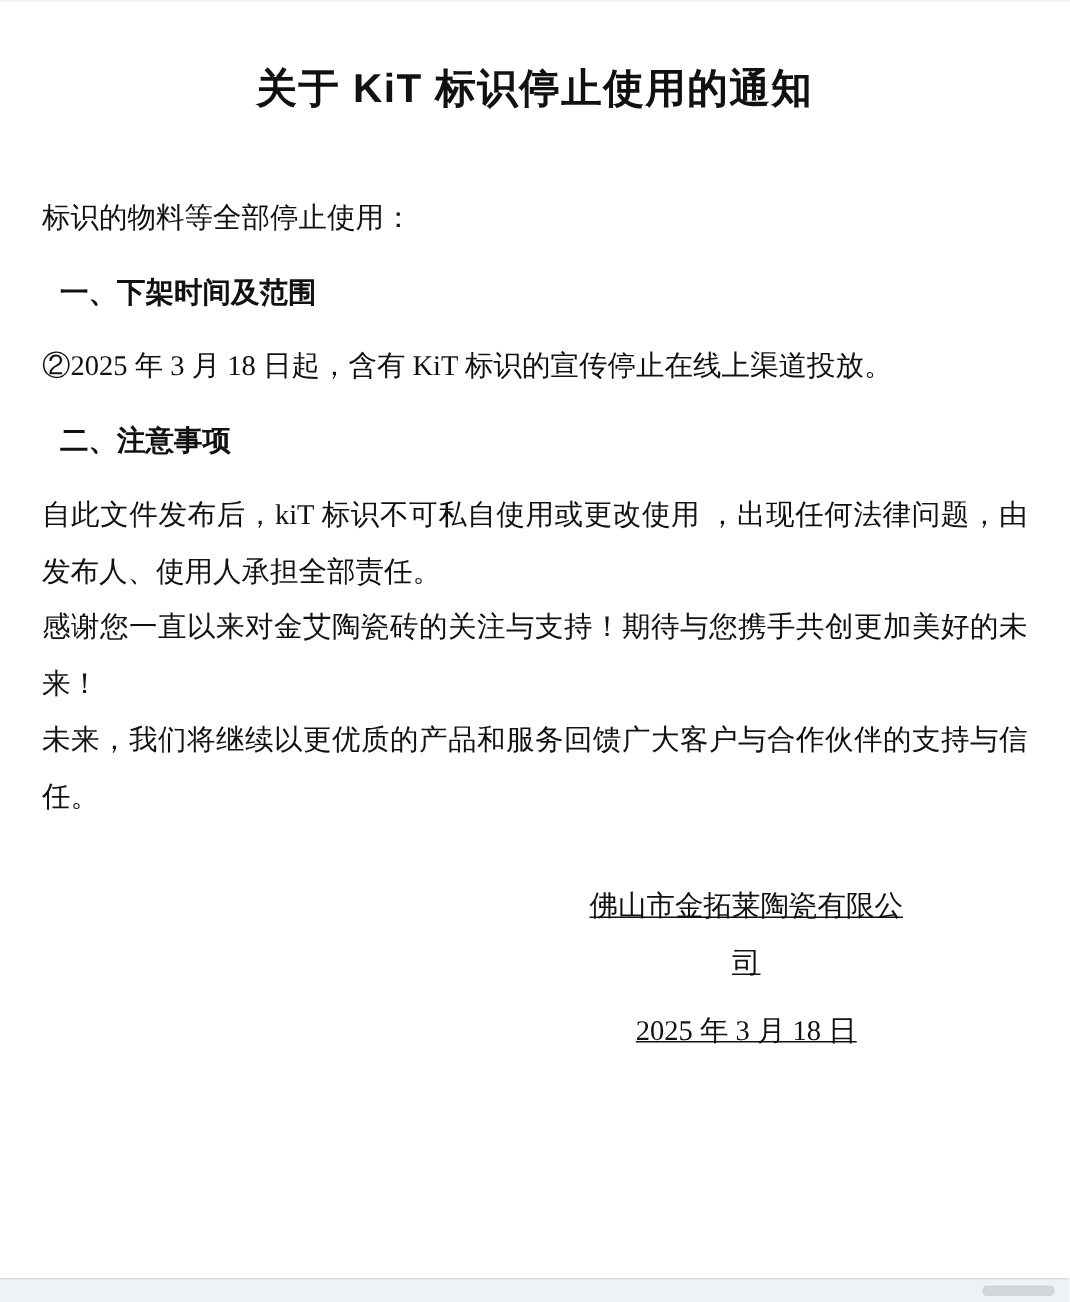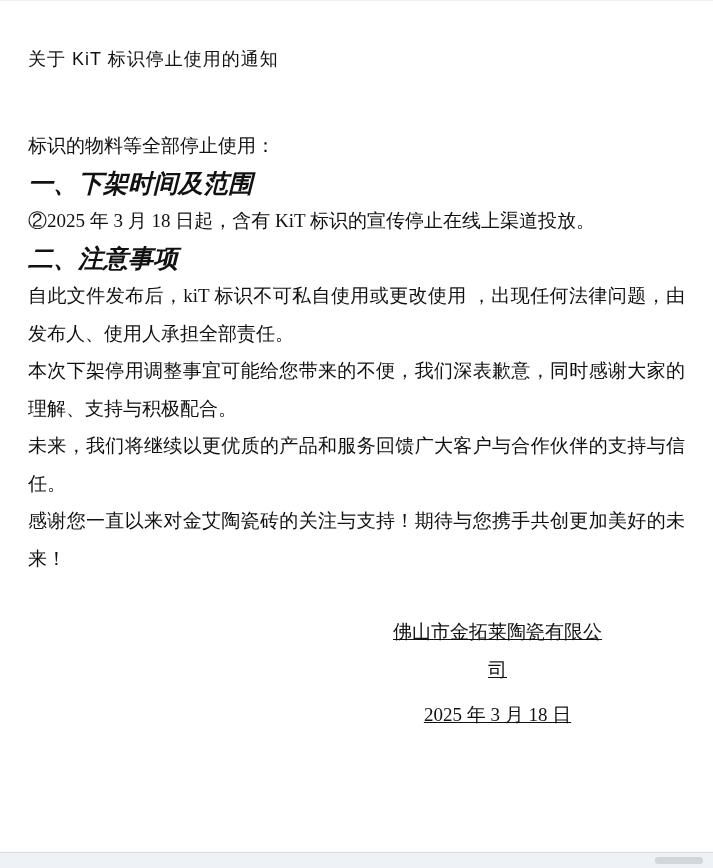--- a/index.html
+++ b/index.html
@@ -12,43 +12,42 @@
       color: #111111;
       font-family: "Liberation Serif", "DejaVu Serif", serif;
       border-top: 1px solid #f0f0f0;
       box-sizing: border-box;
     }
     .page {
       padding: 38px 28px 0 28px;
       box-sizing: border-box;
     }
     .doc-title {
-      text-align: left;
-      font-size: 18px;
-      font-weight: normal;
+      text-align: center;
+      font-size: 27px;
+      font-weight: bold;
       letter-spacing: 1px;
       font-family: "Liberation Sans", "DejaVu Sans", sans-serif;
       margin: 0 0 48px 0;
       line-height: 40px;
     }
     .line {
       font-size: 19px;
       line-height: 37.5px;
       text-align: justify;
       margin: 0;
     }
     .indent-2em { text-indent: 2em; }
     .sec-heading {
       font-family: "Liberation Sans", "DejaVu Sans", sans-serif;
       font-weight: bold;
-      font-size: 25px;
+      font-size: 19px;
       line-height: 37.5px;
-      margin: 0;
+      margin: 12px;
       text-align: left;
-      font-style: italic;
     }
     .signature-block {
       width: 215px;
       margin: 36px 80px 0 auto;
       text-align: center;
       font-size: 19px;
       line-height: 37.5px;
     }
     .signature-block p { margin: 0; text-decoration: underline; }
     .signature-block .date { margin-top: 8px; }
@@ -83,25 +82,24 @@
 
   <h2 class="sec-heading">一、下架时间及范围</h2>
 
 
   <p class="line">②2025 年 3 月 18 日起，含有 KiT 标识的宣传停止在线上渠道投放。</p>
 
   <h2 class="sec-heading">二、注意事项</h2>
 
   <p class="line">自此文件发布后，kiT 标识不可私自使用或更改使用 ，出现任何法律问题，由发布人、使用人承担全部责任。</p>
 
-  <p class="line">本次下架停用调整事宜可能给您带来的不便，我们深表歉意，同时感谢大家的理解、支持与积极配合。</p>
+
+  <p class="line">感谢您一直以来对金艾陶瓷砖的关注与支持！期待与您携手共创更加美好的未来！</p>
 
   <p class="line">未来，我们将继续以更优质的产品和服务回馈广大客户与合作伙伴的支持与信任。</p>
-
-  <p class="line">感谢您一直以来对金艾陶瓷砖的关注与支持！期待与您携手共创更加美好的未来！</p>
 
   <div class="signature-block">
     <p>佛山市金拓莱陶瓷有限公司</p>
     <p class="date">2025 年 3 月 18 日</p>
   </div>
 
 </div>
 
 <div class="bottom-bar">
   <div class="scroll-thumb"></div>

